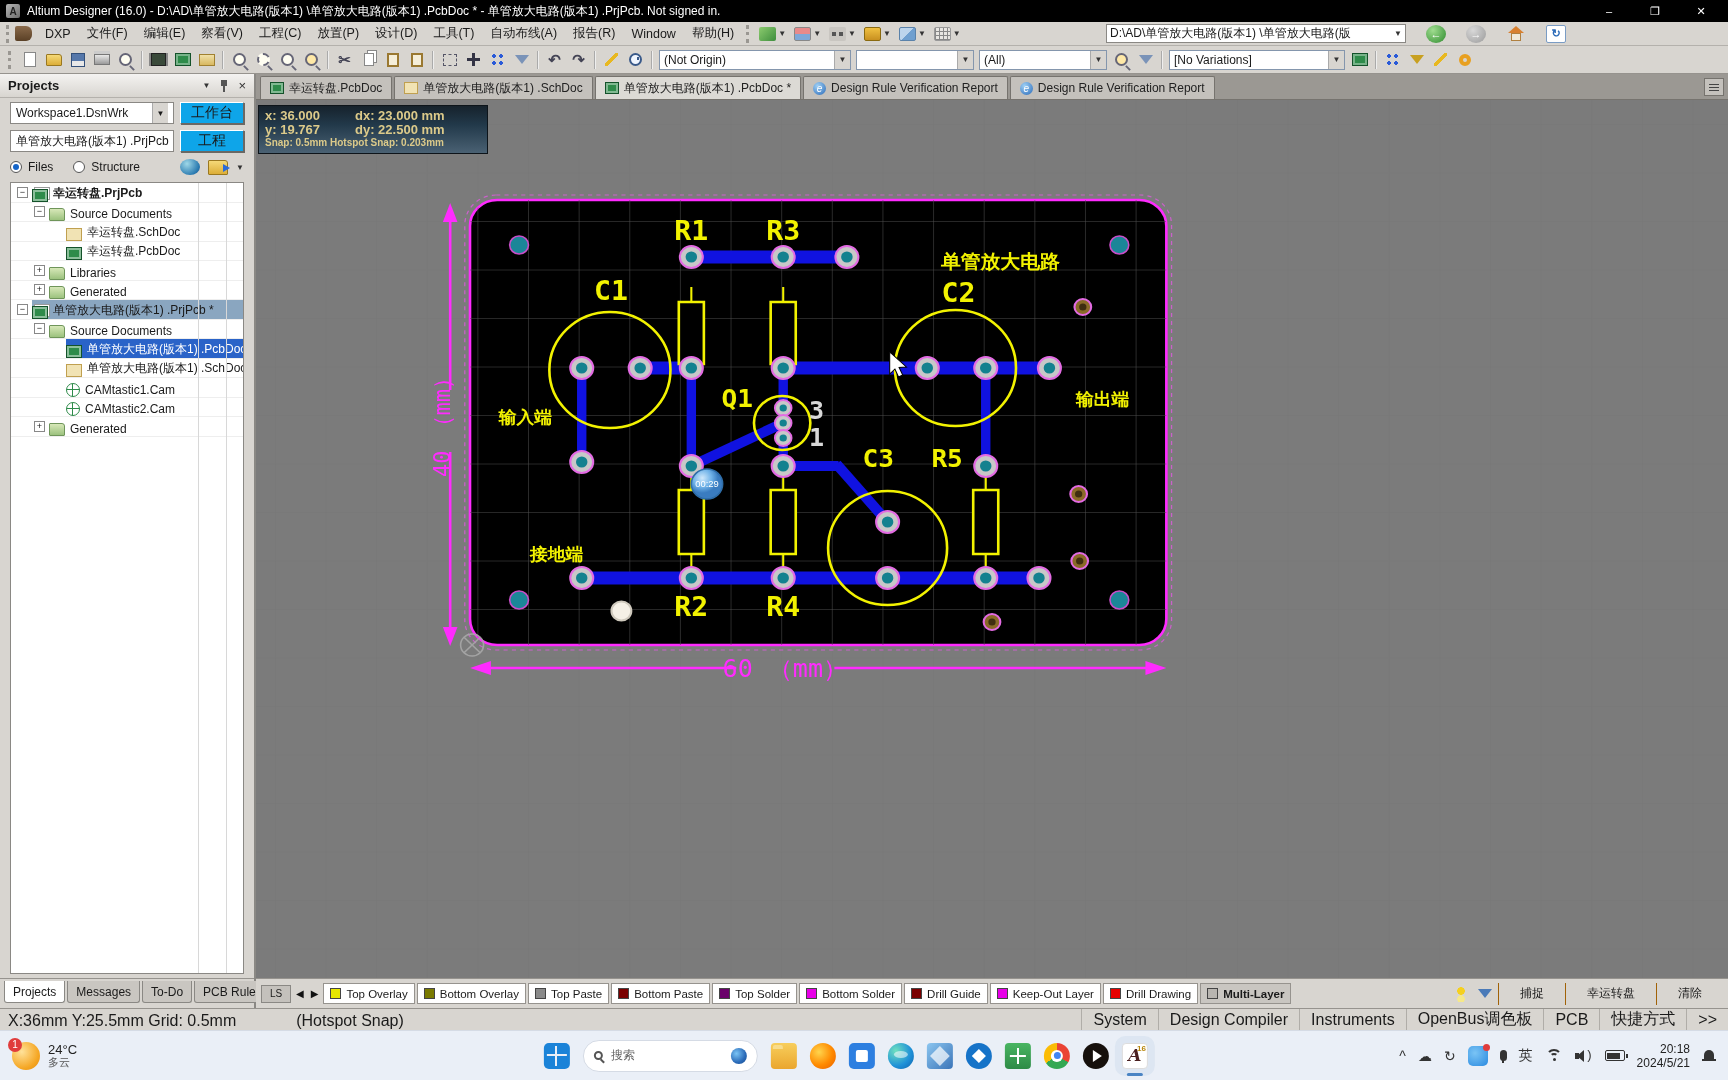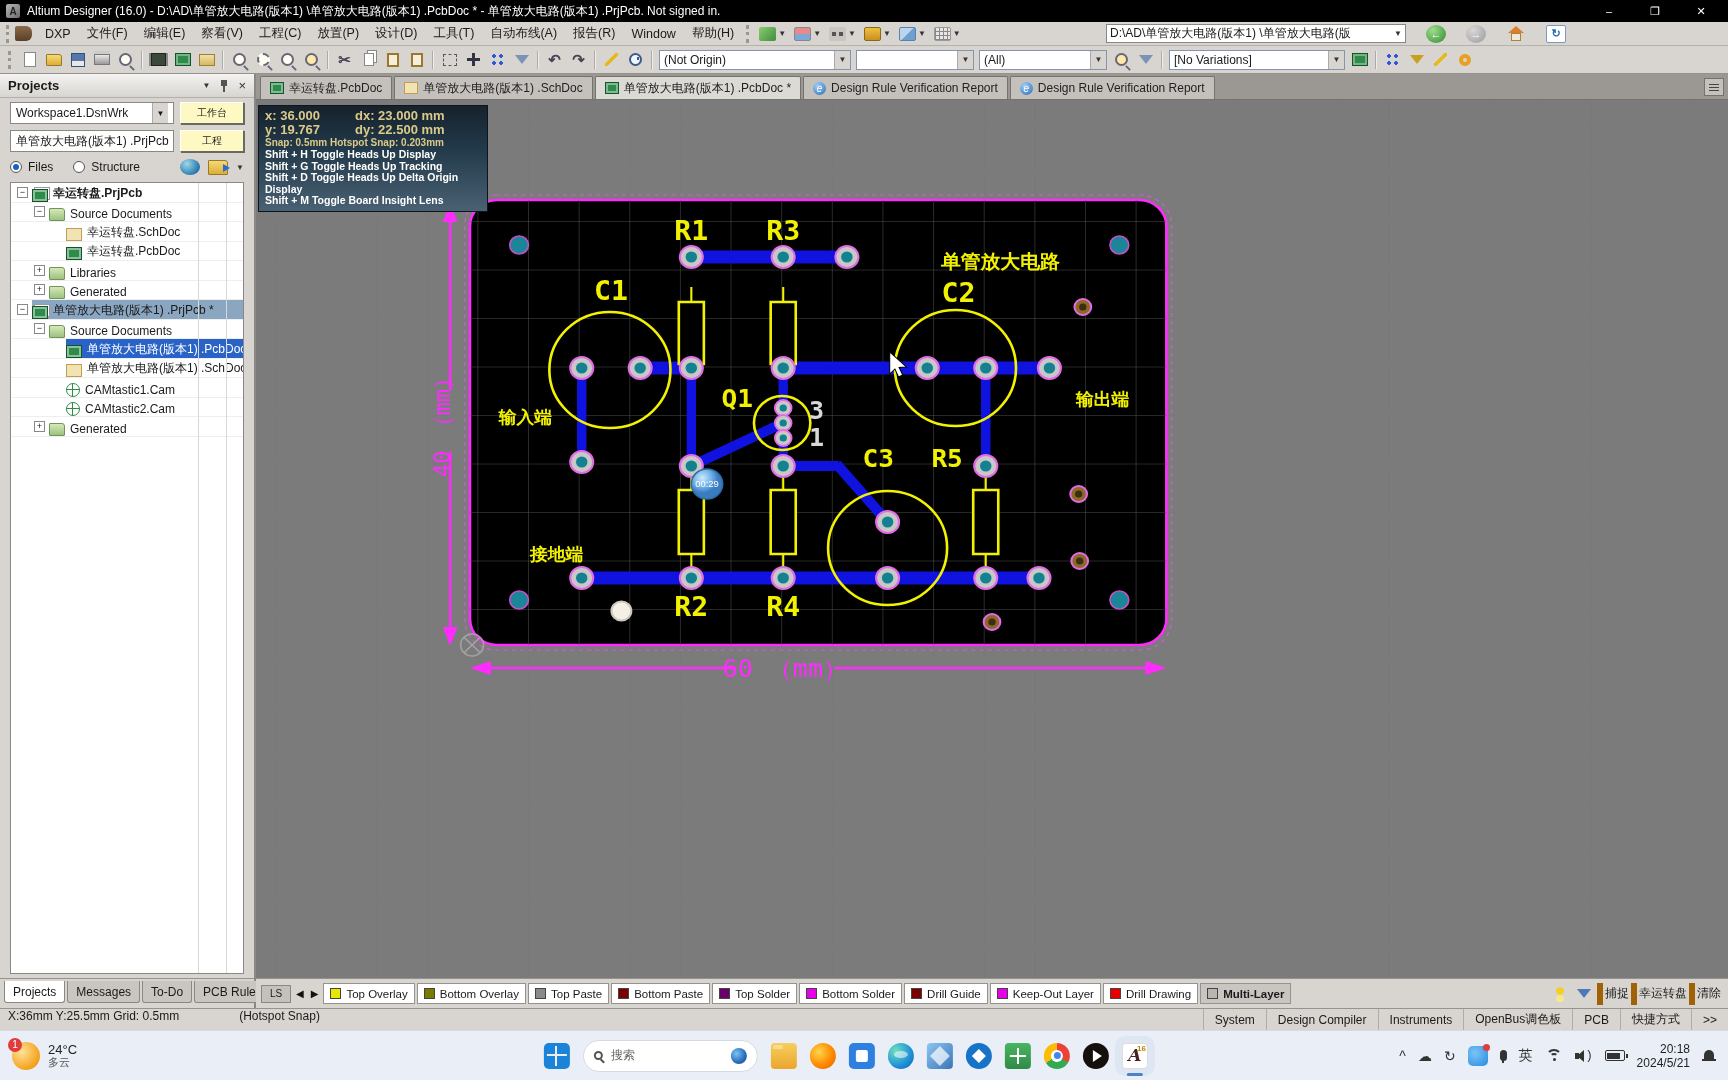--- a/index.html
+++ b/index.html
@@ -70,21 +70,21 @@
   .left-panel{width:256px;flex:0 0 auto;background:#d8d5d0;border-right:2px solid #8a8884;display:flex;flex-direction:column;min-height:0}
   .panel-header{height:24px;flex:0 0 auto;display:flex;align-items:center;padding:0 8px;background:linear-gradient(#f4f3f1,#d8d5d0);border-bottom:1px solid #b4b1ac}
   .panel-title{font-weight:bold;font-size:13px}
   .ph-icons{margin-left:auto;display:flex;gap:10px;align-items:center;color:#333}
   .pin-icon{display:inline-block;width:8px;height:12px;position:relative}
   .pin-icon::before{content:"";position:absolute;top:0;left:1px;width:6px;height:6px;background:#555}
   .pin-icon::after{content:"";position:absolute;top:6px;left:3px;width:2px;height:6px;background:#555}
   .prow{display:flex;align-items:center;gap:6px;padding:4px 10px 2px 10px}
   .pfield{flex:1;height:22px;background:#fff;border:1px solid #8a8884;display:flex;align-items:center;padding:0 5px;white-space:nowrap;overflow:hidden}
   .pfield .carr{margin-left:auto;width:16px;height:20px;background:#d8d5d0;border-left:1px solid #aaa;display:flex;align-items:center;justify-content:center;font-size:8px}
-  .pbtn{width:64px;height:22px;background:#fef9c3;border:1px solid #fff;border-right-color:#6a6864;border-bottom-color:#6a6864;box-shadow:1px 1px 0 #6a6864;display:flex;align-items:center;justify-content:center;font-size:10px}
+  .pbtn{width:64px;height:22px;background:#0ea5e9;border:1px solid #fff;border-right-color:#6a6864;border-bottom-color:#6a6864;box-shadow:1px 1px 0 #6a6864;display:flex;align-items:center;justify-content:center;font-size:14px}
   .radiorow{display:flex;align-items:center;gap:6px;padding:5px 10px}
   .radio{width:12px;height:12px;border-radius:50%;border:1px solid #555;background:#fff;position:relative}
   .radio.sel::after{content:"";position:absolute;inset:2px;border-radius:50%;background:#1464c8}
   .rlabel{margin-right:14px}
   .pp-icons{margin-left:auto;display:flex;align-items:center;gap:8px}
   .pp-globe{width:20px;height:16px;border-radius:50%;background:radial-gradient(circle at 35% 30%,#9fd8e8,#2a7ab0 70%,#1a4a80)}
   .pp-openfolder{width:20px;height:15px;background:linear-gradient(#f5d978,#dcae38);border:1px solid #9a7820;border-radius:1px 3px 1px 1px;position:relative}
   .pp-openfolder::after{content:"";position:absolute;right:-3px;top:3px;border-left:7px solid #2a6ad8;border-top:4px solid transparent;border-bottom:4px solid transparent}
   .tree{flex:1;margin:2px 10px 4px 10px;background:#fff;border:1px solid #8a8884;overflow:hidden;position:relative}
   .tree::before{content:"";position:absolute;top:0;bottom:0;right:16px;width:1px;background:#d8d8d8}
@@ -129,24 +129,24 @@
 
   .layerbar{height:30px;flex:0 0 auto;background:#d8d5d0;border-top:1px solid #96938e;display:flex;align-items:center;gap:3px;padding:0 5px;font-size:12px}
   .ls-box{width:30px;height:18px;background:#c4c1bc;border:1px solid #8a8884;display:flex;align-items:center;justify-content:center;font-size:10px}
   .lb-arr{font-size:10px;color:#111;padding:0 2px}
   .layer-tab{display:flex;align-items:center;gap:5px;height:21px;background:#fff;border:1px solid #96938e;padding:0 6px;white-space:nowrap;font-size:11.5px}
   .layer-tab.active{background:#c9c6c1;font-weight:bold}
   .sw{width:11px;height:11px;border:1px solid #444;flex:0 0 auto}
   .lb-right{margin-left:auto;display:flex;align-items:center;gap:6px}
   .lb-dots{width:16px;height:16px;background:radial-gradient(circle 4px at 5px 5px,#f5d020 90%,transparent),radial-gradient(circle 4px at 5px 13px,#f5e88a 90%,transparent)}
   .lb-funnel{width:0;height:0;border-left:7px solid transparent;border-right:7px solid transparent;border-top:9px solid #4a7ab8}
-  .lb-btn{height:22px;padding:0 2px;display:flex;align-items:center;border-left:6px solid #a16207;white-space:nowrap}
+  .lb-btn{height:22px;padding:0 21px;display:flex;align-items:center;border-left:1px solid #a16207;white-space:nowrap}
 
   
-  .statusbar{height:22px;flex:0 0 auto;background:#d8d5d0;border-top:1px solid #96938e;display:flex;align-items:flex-start;font-size:12px;padding-left:8px}
+  .statusbar{height:22px;flex:0 0 auto;background:#d8d5d0;border-top:1px solid #96938e;display:flex;align-items:flex-end;font-size:16px;padding-left:8px}
   .sb-gap{width:60px}
   .status-right{margin-left:auto;display:flex;align-items:center;height:100%}
   .sbtn{padding:0 11px;border-left:1px solid #b0ada8;height:100%;display:flex;align-items:center;white-space:nowrap}
 
   
   .taskbar{height:50px;flex:0 0 auto;background:#eaeff7;display:flex;align-items:center;position:relative;border-top:1px solid #d5dbe5}
   .weather{display:flex;align-items:center;gap:8px;padding:0 12px;height:100%}
   .sun{width:28px;height:28px;border-radius:50%;background:radial-gradient(circle at 35% 35%,#ffe29a,#f5a623 65%,#e08a10);position:relative}
   .wbadge{position:absolute;top:-4px;left:-4px;width:14px;height:14px;border-radius:50%;background:#e03c3c;color:#fff;font-size:10px;display:flex;align-items:center;justify-content:center}
   .wtxt{display:flex;flex-direction:column;line-height:13px}
@@ -725,26 +725,20 @@
         <div class="hud">
           <div class="hud-row">
               <span class="c1">x: 36.000</span>
               <span>dx: 23.000 mm</span>
             </div>
           <div class="hud-row">
               <span class="c1">y: 19.767</span>
               <span>dy: 22.500 mm</span>
             </div>
           <div class="hud-snap">Snap: 0.5mm Hotspot Snap: 0.203mm</div>
-          <div id="hud-shortcuts">
-              <div class="hud-sc">Shift + H  Toggle Heads Up Display</div>
-              <div class="hud-sc">Shift + G  Toggle Heads Up Tracking</div>
-              <div class="hud-sc">Shift + D  Toggle Heads Up Delta Origin Display</div>
-              <div class="hud-sc">Shift + M  Toggle Board Insight Lens</div>
-            </div>
         </div>
       </div>
 
       <div class="layerbar">
         <span class="ls-box">LS</span>
         <span class="lb-arr">◀</span>
         <span class="lb-arr">▶</span>
         <span id="layer-tabs" style="display:flex;align-items:center;gap:2px">
             <span class="layer-tab">
     <span class="sw" style="background:#e8e800"></span>

